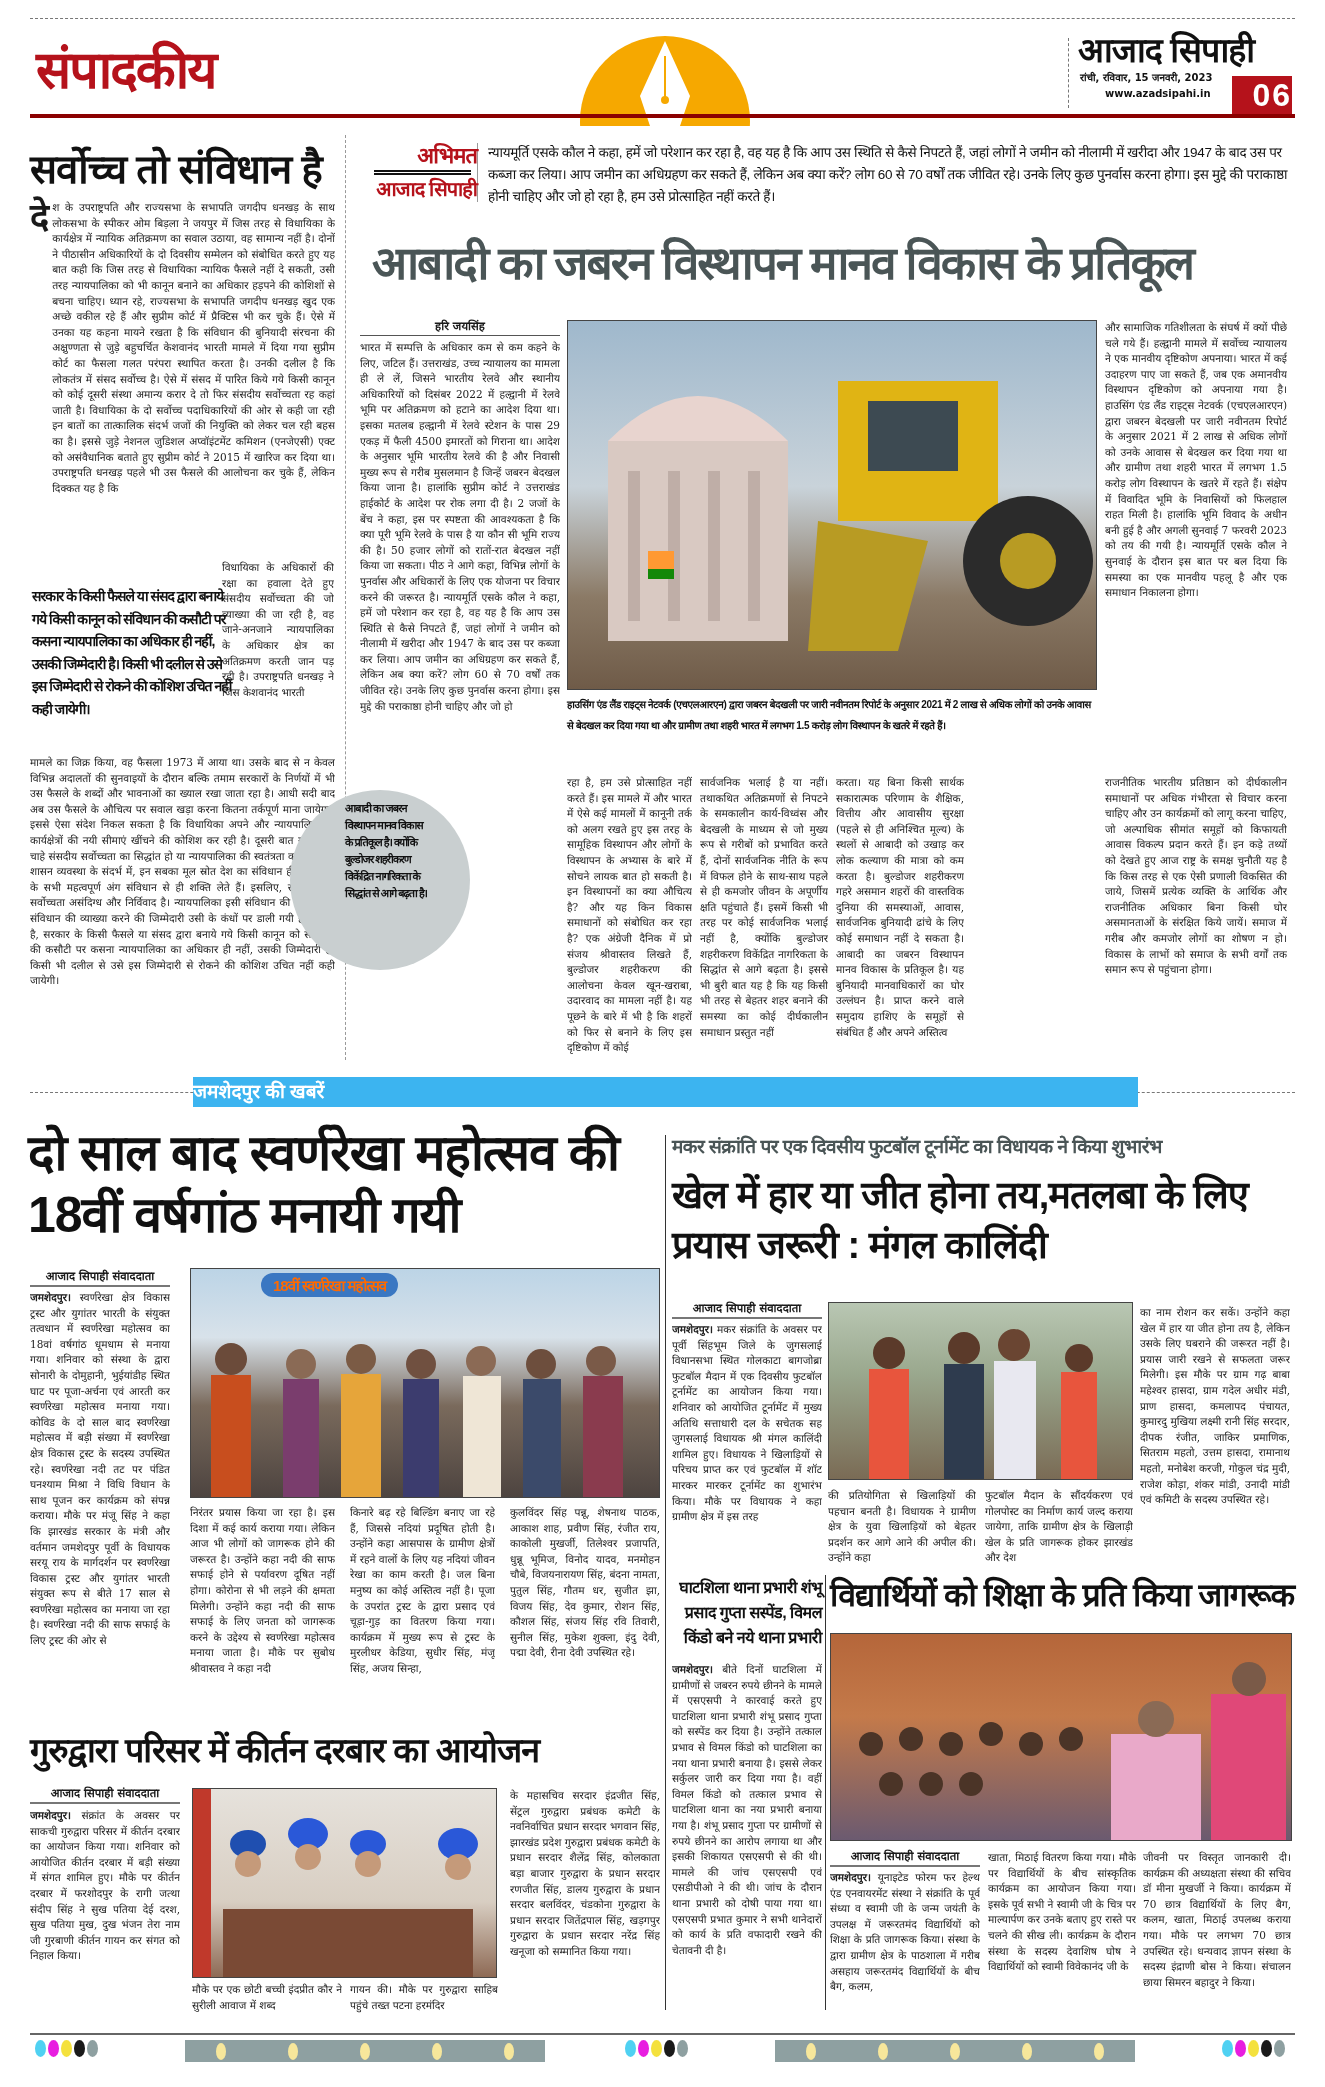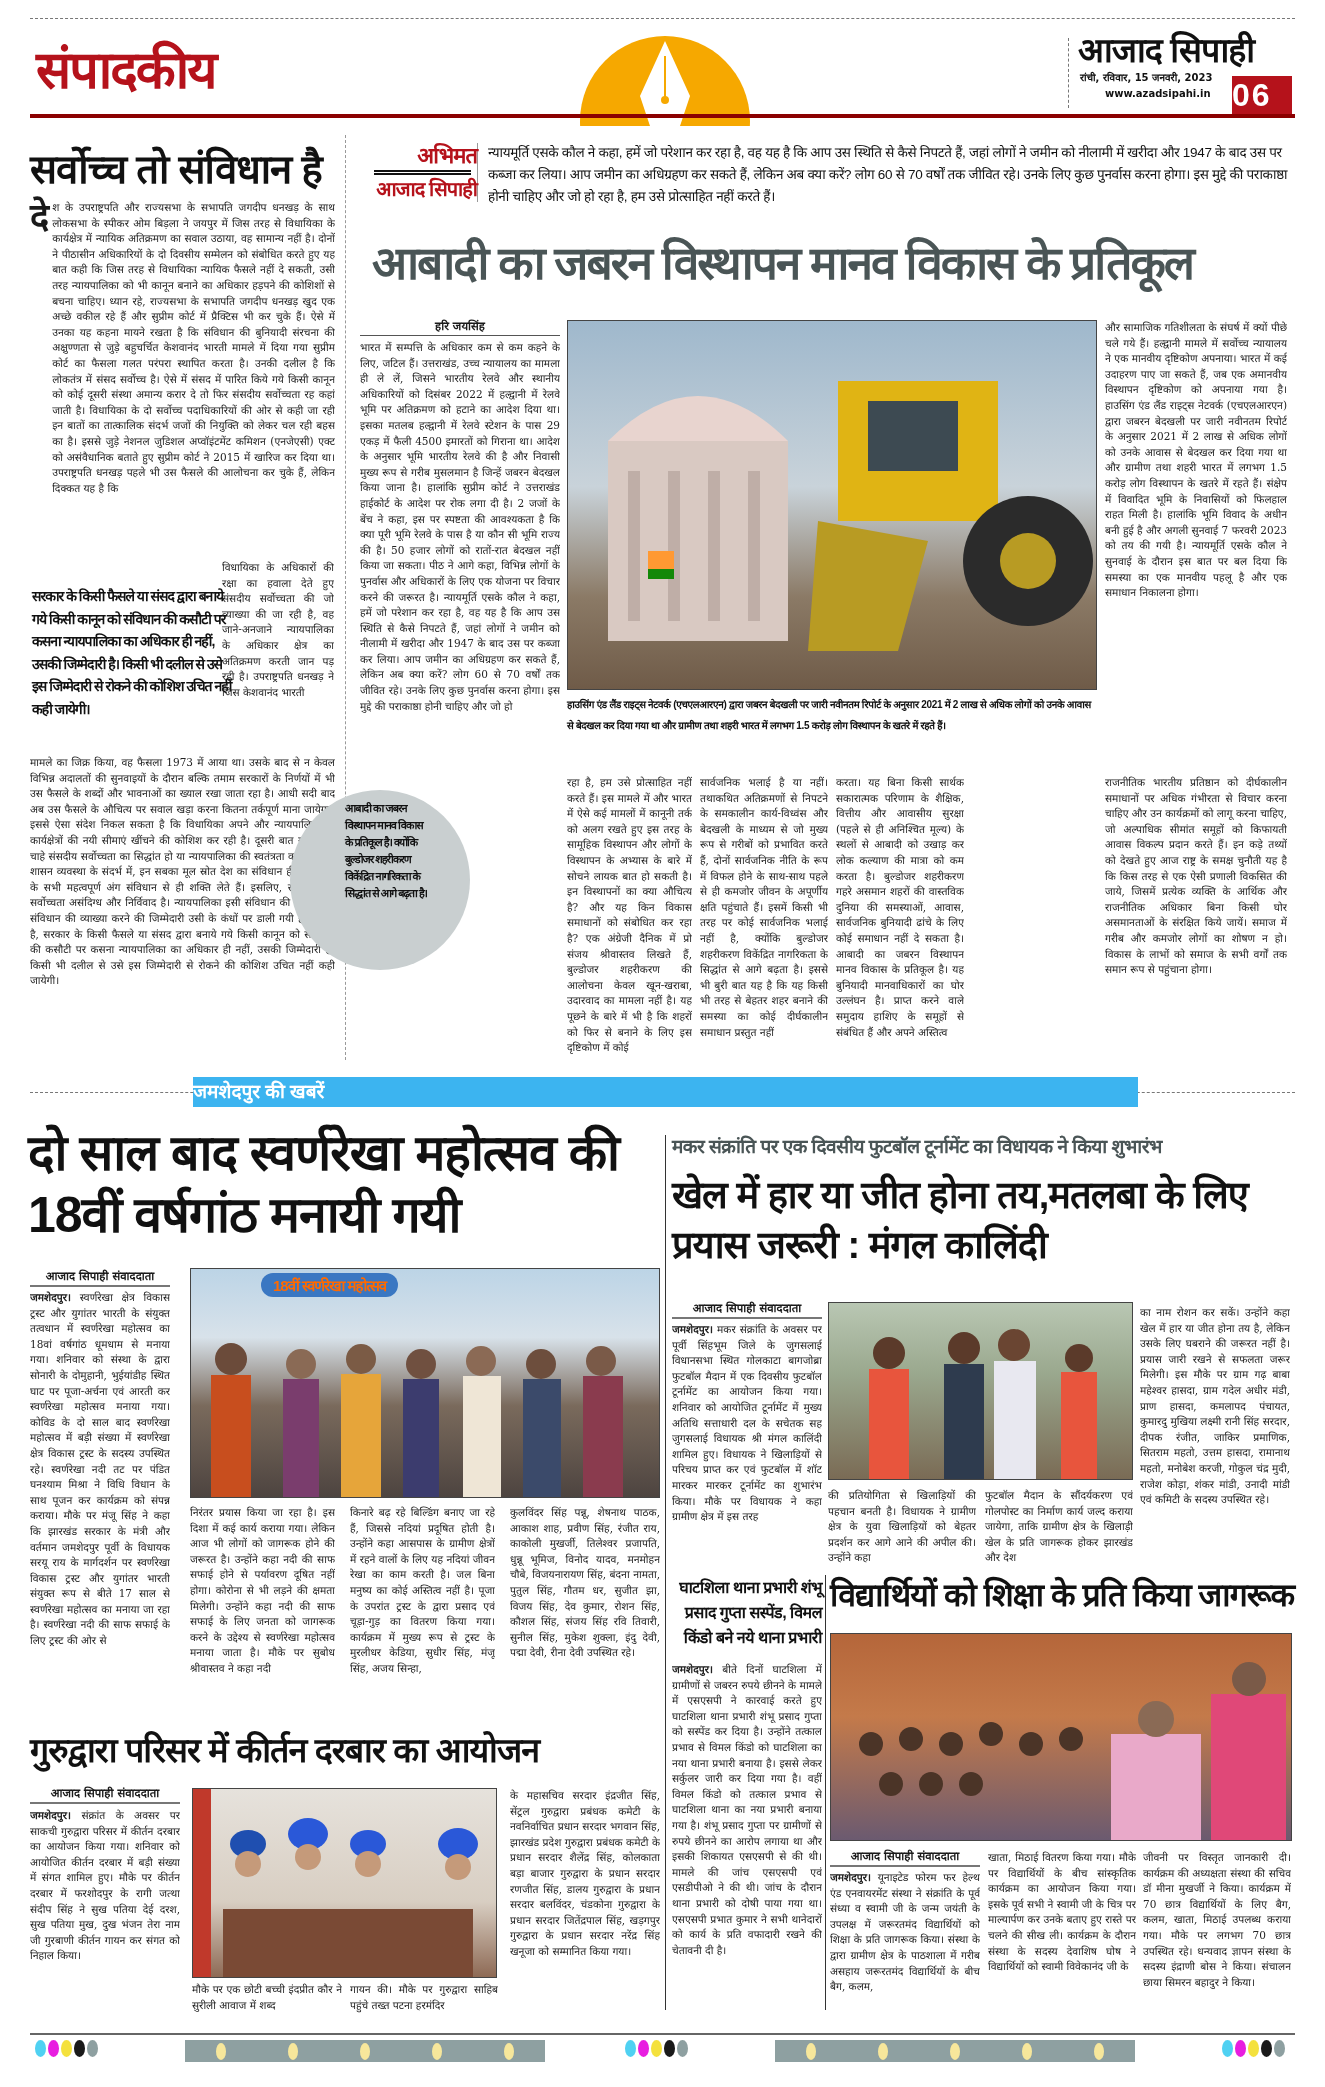--- a/index.html
+++ b/index.html
@@ -26,21 +26,21 @@
   <svg width="170" height="90" style="position:absolute;left:0;top:0">
     <path d="M85 5 L110 60 L100 90 L70 90 L60 60 Z" fill="#fff"></path>
     <line x1="85" y1="20" x2="85" y2="62" stroke="#f6a800" stroke-width="2"></line>
     <circle cx="85" cy="64" r="4" fill="#f6a800"></circle>
   </svg>
 </div>
 <div class="abs" style="left:1068px;top:38px;height:70px;border-left:1px dashed #777"></div>
 <div class="abs hl" style="left:1078px;top:26px;font-size:34px;color:#111;letter-spacing:-1px">आजाद सिपाही</div>
 <div class="abs" style="left:1080px;top:70px;font-size:10px;font-weight:bold;color:#111">रांची, रविवार, 15 जनवरी, 2023</div>
 <div class="abs" style="left:1105px;top:88px;font-size:10px;font-weight:bold;color:#111">www.azadsipahi.in</div>
-<div class="abs hl" style="left:1232px;top:76px;width:60px;height:38px;background:#b5121b;color:#fff;font-size:32px;text-align:left;line-height:38px;letter-spacing:2px">06</div>
+<div class="abs hl" style="left:1232px;top:76px;width:60px;height:38px;background:#b5121b;color:#fff;font-size:32px;text-align:right;line-height:38px;letter-spacing:2px">06</div>
 <div class="abs" style="left:30px;top:114px;width:1265px;height:4px;background:#8b0000"></div>
 
 <div class="abs hl" style="left:30px;top:140px;font-size:40px;color:#111">सर्वोच्च तो संविधान है</div>
 <div class="abs" style="left:30px;top:200px;width:305px;height:380px">
   <span class="hl" style="float:left;font-size:36px;line-height:34px;margin-right:4px">दे</span>
   <div class="txt" style="height:380px">श के उपराष्ट्रपति और राज्यसभा के सभापति जगदीप धनखड़ के साथ लोकसभा के स्पीकर ओम बिड़ला ने जयपुर में जिस तरह से विधायिका के कार्यक्षेत्र में न्यायिक अतिक्रमण का सवाल उठाया, वह सामान्य नहीं है। दोनों ने पीठासीन अधिकारियों के दो दिवसीय सम्मेलन को संबोधित करते हुए यह बात कही कि जिस तरह से विधायिका न्यायिक फैसले नहीं दे सकती, उसी तरह न्यायपालिका को भी कानून बनाने का अधिकार हड़पने की कोशिशों से बचना चाहिए। ध्यान रहे, राज्यसभा के सभापति जगदीप धनखड़ खुद एक अच्छे वकील रहे हैं और सुप्रीम कोर्ट में प्रैक्टिस भी कर चुके हैं। ऐसे में उनका यह कहना मायने रखता है कि संविधान की बुनियादी संरचना की अक्षुण्णता से जुड़े बहुचर्चित केशवानंद भारती मामले में दिया गया सुप्रीम कोर्ट का फैसला गलत परंपरा स्थापित करता है। उनकी दलील है कि लोकतंत्र में संसद सर्वोच्च है। ऐसे में संसद में पारित किये गये किसी कानून को कोई दूसरी संस्था अमान्य करार दे तो फिर संसदीय सर्वोच्चता रह कहां जाती है। विधायिका के दो सर्वोच्च पदाधिकारियों की ओर से कही जा रही इन बातों का तात्कालिक संदर्भ जजों की नियुक्ति को लेकर चल रही बहस का है। इससे जुड़े नेशनल जुडिशल अप्वॉइंटमेंट कमिशन (एनजेएसी) एक्ट को असंवैधानिक बताते हुए सुप्रीम कोर्ट ने 2015 में खारिज कर दिया था। उपराष्ट्रपति धनखड़ पहले भी उस फैसले की आलोचना कर चुके हैं, लेकिन दिक्कत यह है कि</div>
 </div>
 <div class="abs hl" style="left:32px;top:585px;width:200px;font-size:14px;line-height:22.5px;color:#111;font-weight:bold">सरकार के किसी फैसले या संसद द्वारा बनाये गये किसी कानून को संविधान की कसौटी पर कसना न्यायपालिका का अधिकार ही नहीं, उसकी जिम्मेदारी है। किसी भी दलील से उसे इस जिम्मेदारी से रोकने की कोशिश उचित नहीं कही जायेगी।</div>
 <div class="abs txt" style="left:222px;top:560px;width:112px;height:190px">विधायिका के अधिकारों की रक्षा का हवाला देते हुए संसदीय सर्वोच्चता की जो व्याख्या की जा रही है, वह जाने-अनजाने न्यायपालिका के अधिकार क्षेत्र का अतिक्रमण करती जान पड़ रही है। उपराष्ट्रपति धनखड़ ने जिस केशवानंद भारती</div>
 <div class="abs txt" style="left:30px;top:755px;width:305px;height:300px">मामले का जिक्र किया, वह फैसला 1973 में आया था। उसके बाद से न केवल विभिन्न अदालतों की सुनवाइयों के दौरान बल्कि तमाम सरकारों के निर्णयों में भी उस फैसले के शब्दों और भावनाओं का ख्याल रखा जाता रहा है। आधी सदी बाद अब उस फैसले के औचित्य पर सवाल खड़ा करना कितना तर्कपूर्ण माना जायेगा? इससे ऐसा संदेश निकल सकता है कि विधायिका अपने और न्यायपालिका के कार्यक्षेत्रों की नयी सीमाएं खींचने की कोशिश कर रही है। दूसरी बात यह है कि चाहे संसदीय सर्वोच्चता का सिद्धांत हो या न्यायपालिका की स्वतंत्रता का, भारतीय शासन व्यवस्था के संदर्भ में, इन सबका मूल स्रोत देश का संविधान ही है। शासन के सभी महत्वपूर्ण अंग संविधान से ही शक्ति लेते हैं। इसलिए, संविधान की सर्वोच्चता असंदिग्ध और निर्विवाद है। न्यायपालिका इसी संविधान की संरक्षक है। संविधान की व्याख्या करने की जिम्मेदारी उसी के कंधों पर डाली गयी है। जाहिर है, सरकार के किसी फैसले या संसद द्वारा बनाये गये किसी कानून को संविधान की कसौटी पर कसना न्यायपालिका का अधिकार ही नहीं, उसकी जिम्मेदारी है। किसी भी दलील से उसे इस जिम्मेदारी से रोकने की कोशिश उचित नहीं कही जायेगी।</div>

